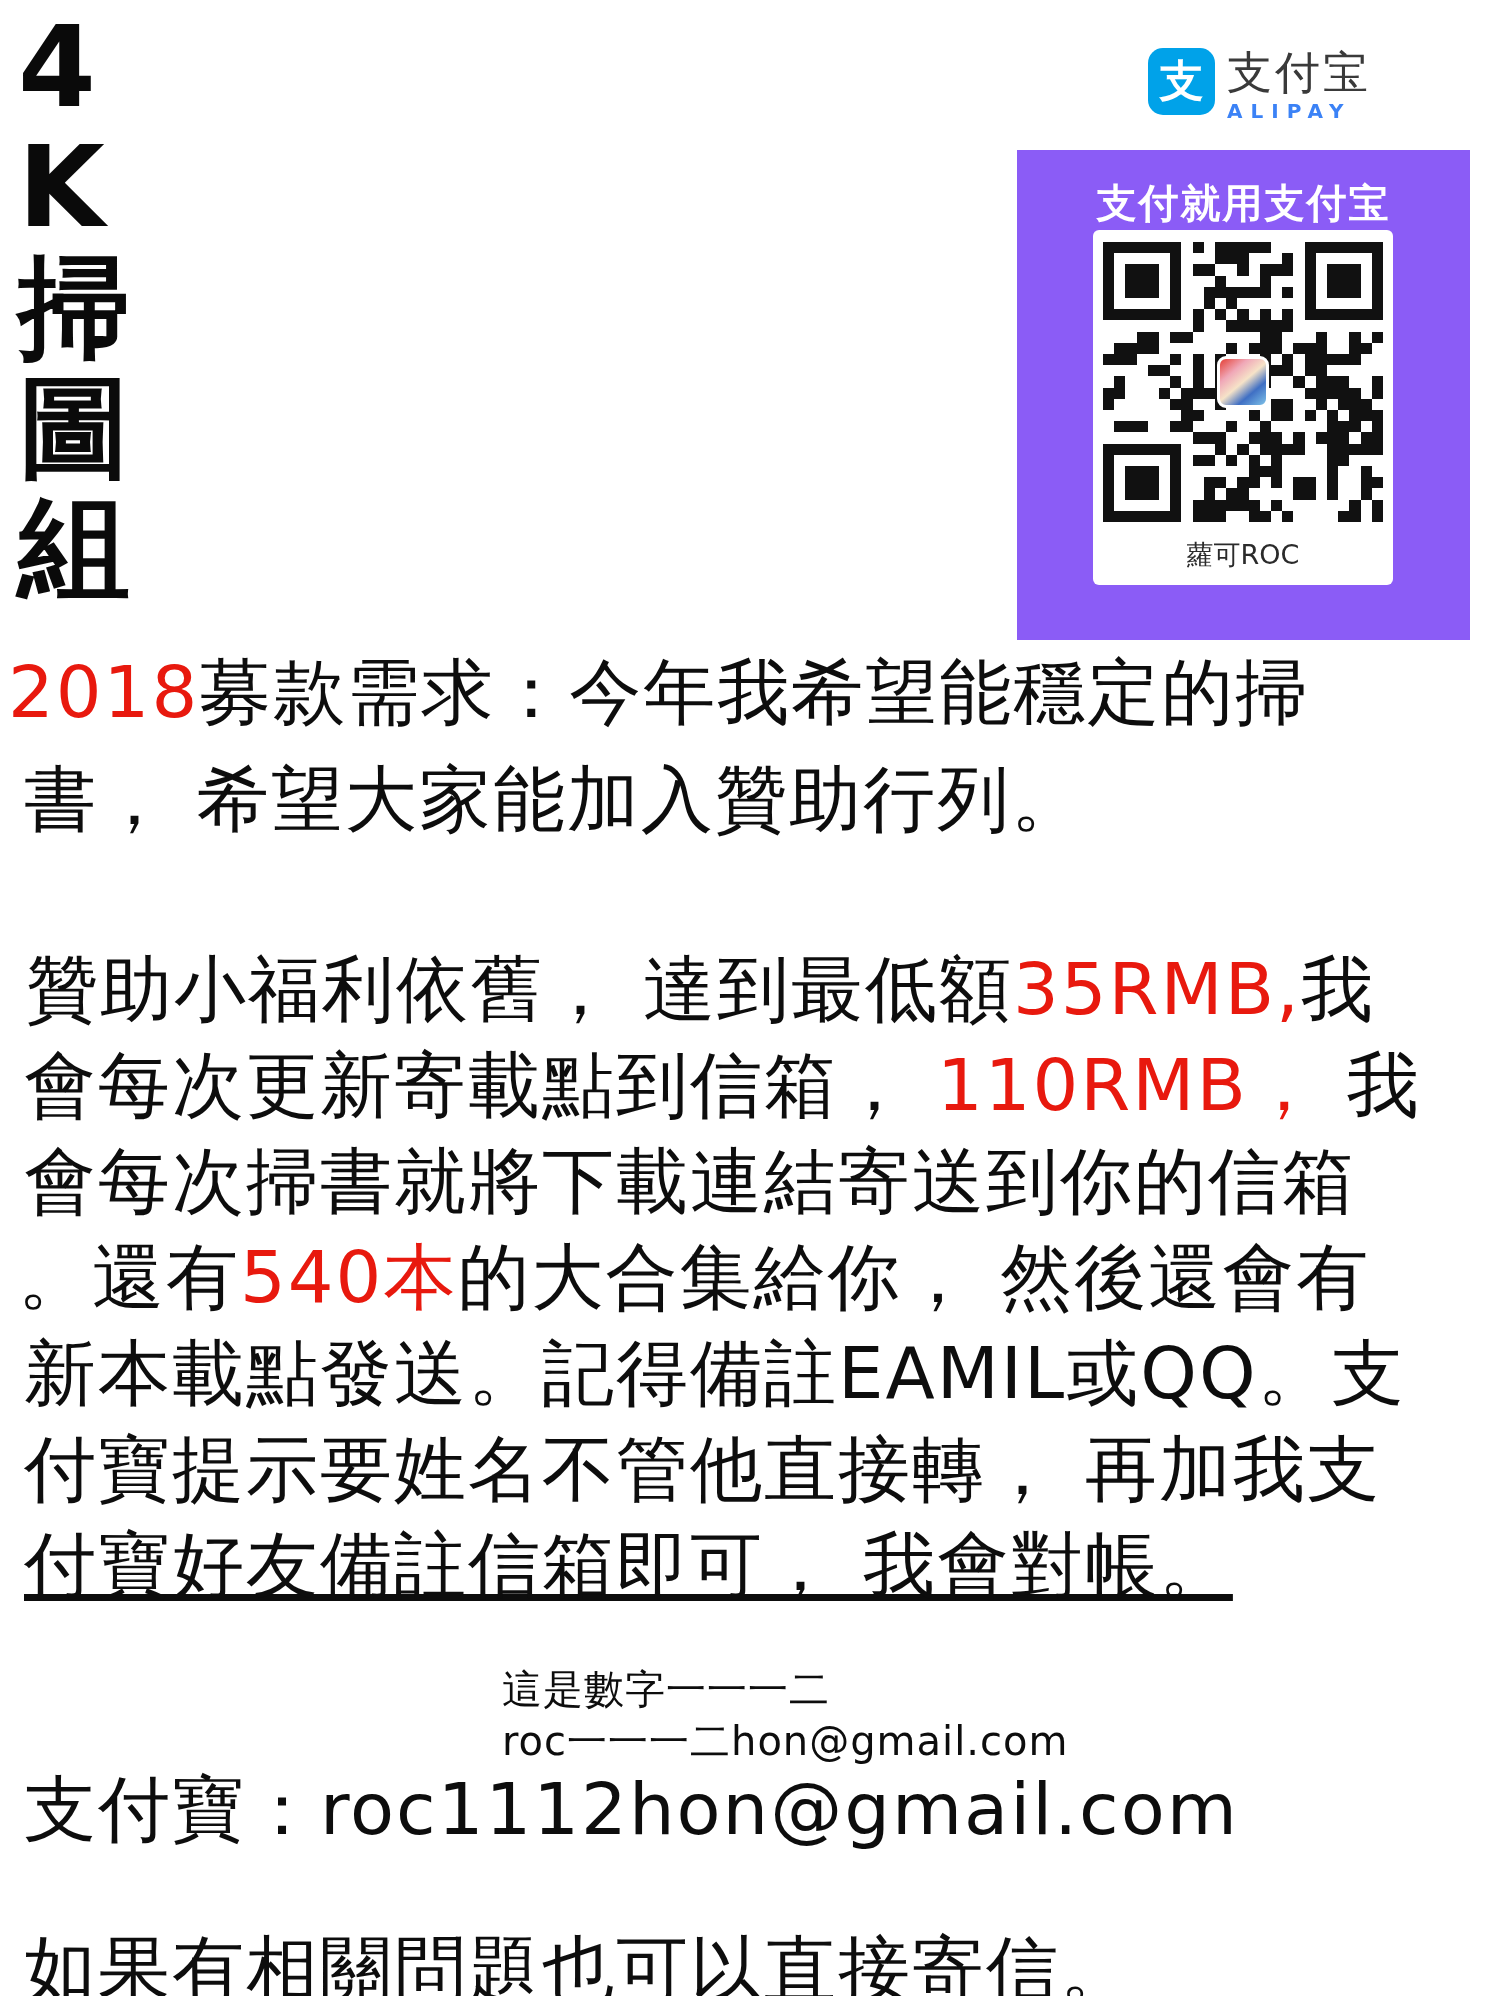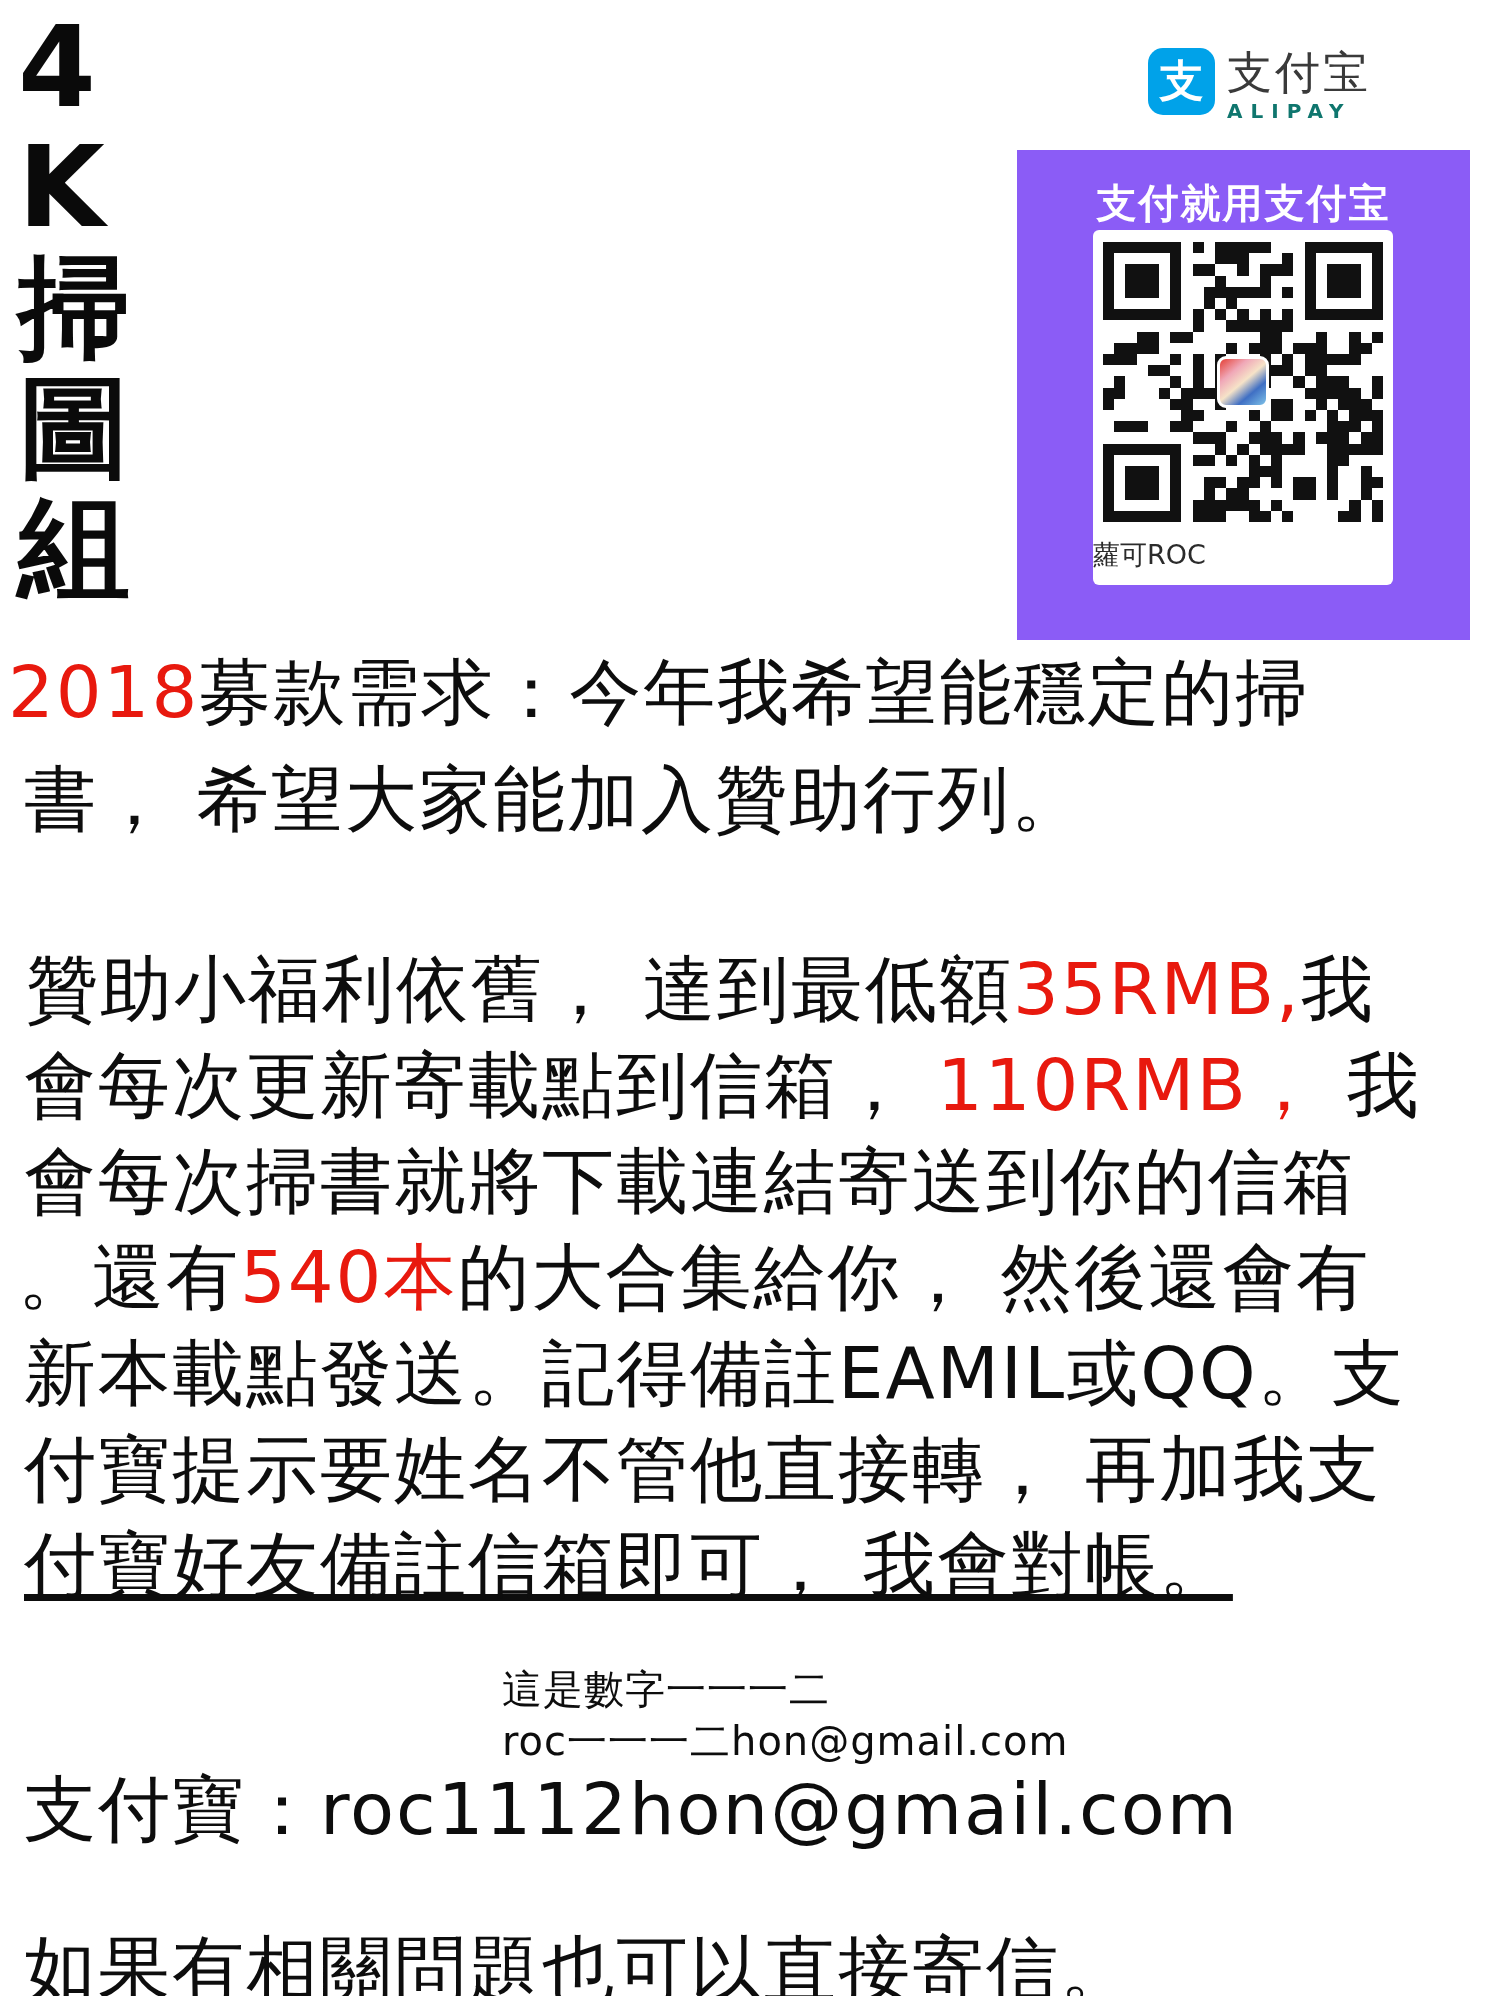--- a/index.html
+++ b/index.html
@@ -8,32 +8,32 @@
 
   
   #vlogo{position:absolute;left:18px;top:8px;width:132px;font-weight:900;color:#0a0a0a;}
   .vchar{height:120px;font-size:112px;line-height:118px;letter-spacing:0;}
 
   
   #alipay{position:absolute;left:1148px;top:48px;display:flex;gap:12px;align-items:flex-start;}
   #alipay-icon{width:67px;height:67px;border-radius:15px;background:#00a2e9;color:#ffffff;
                font-size:44px;font-weight:700;display:flex;align-items:center;justify-content:center;}
   .alipay-cn{font-size:45px;font-weight:400;color:#3a3a3a;line-height:50px;letter-spacing:3px;}
-  .alipay-en{font-size:20px;font-weight:700;color:#0f766e;letter-spacing:8px;margin-top:1px;}
+  .alipay-en{font-size:20px;font-weight:700;color:#3b82f6;letter-spacing:8px;margin-top:1px;}
 
   
   #qrcard{position:absolute;left:1017px;top:150px;width:453px;height:490px;background:#8b5cf6;}
   #qrcard-title{position:absolute;top:26px;left:0;width:100%;text-align:center;color:#ffffff;
                 font-size:40px;font-weight:700;letter-spacing:2px;}
   #qrpanel{position:absolute;left:76px;top:80px;width:300px;height:355px;background:#ffffff;border-radius:6px;}
   #qrsvg{position:absolute;left:10px;top:12px;width:280px;height:280px;}
   #qr-avatar{position:absolute;left:124px;top:126px;width:52px;height:52px;border-radius:9px;
              border:3px solid #ffffff;box-sizing:border-box;
              background:linear-gradient(140deg,#e43f35 0%,#f0a8b8 28%,#f6e3c8 50%,#3f6fc4 72%,#7ec2e8 100%);}
-  #qr-label{position:absolute;left:0;bottom:12px;width:100%;font-size:27px;color:#2b2b2b;}
+  #qr-label{position:absolute;left:0;bottom:12px;width:100%;text-align:center;font-size:27px;color:#2b2b2b;}
 
   
   .line{position:absolute;white-space:nowrap;color:#0d0d0d;}
   .line.main{font-size:72px;letter-spacing:2px;}
   .line.small{font-size:40px;letter-spacing:1px;margin-left:24px;}
   .line .red{color:#e8190e;}
 </style>
 </head>
 <body>
 

